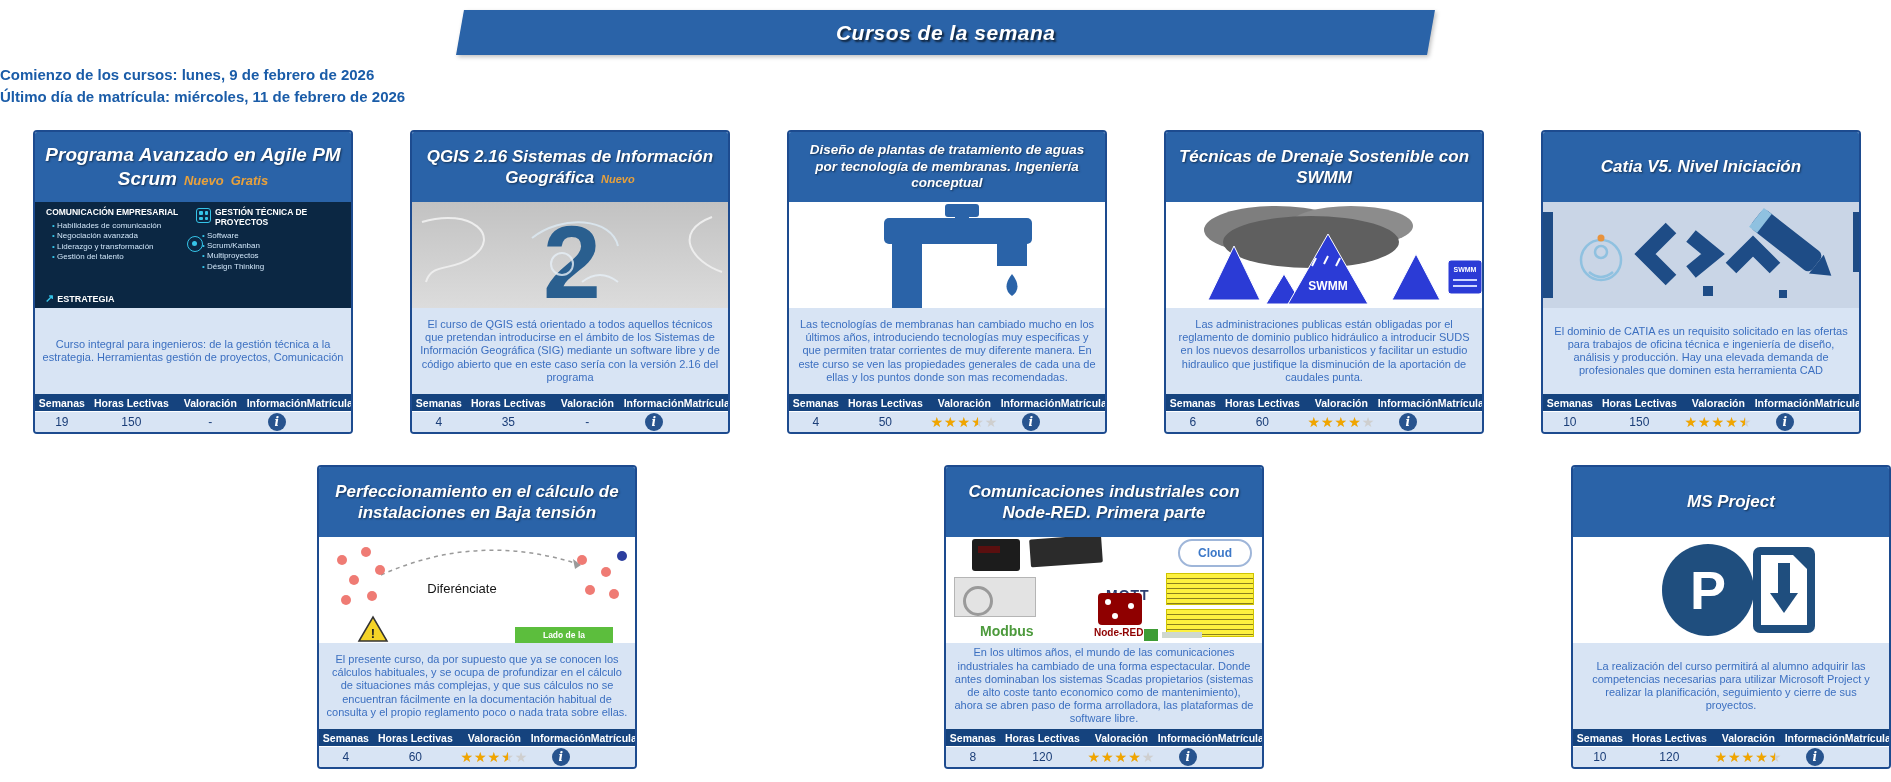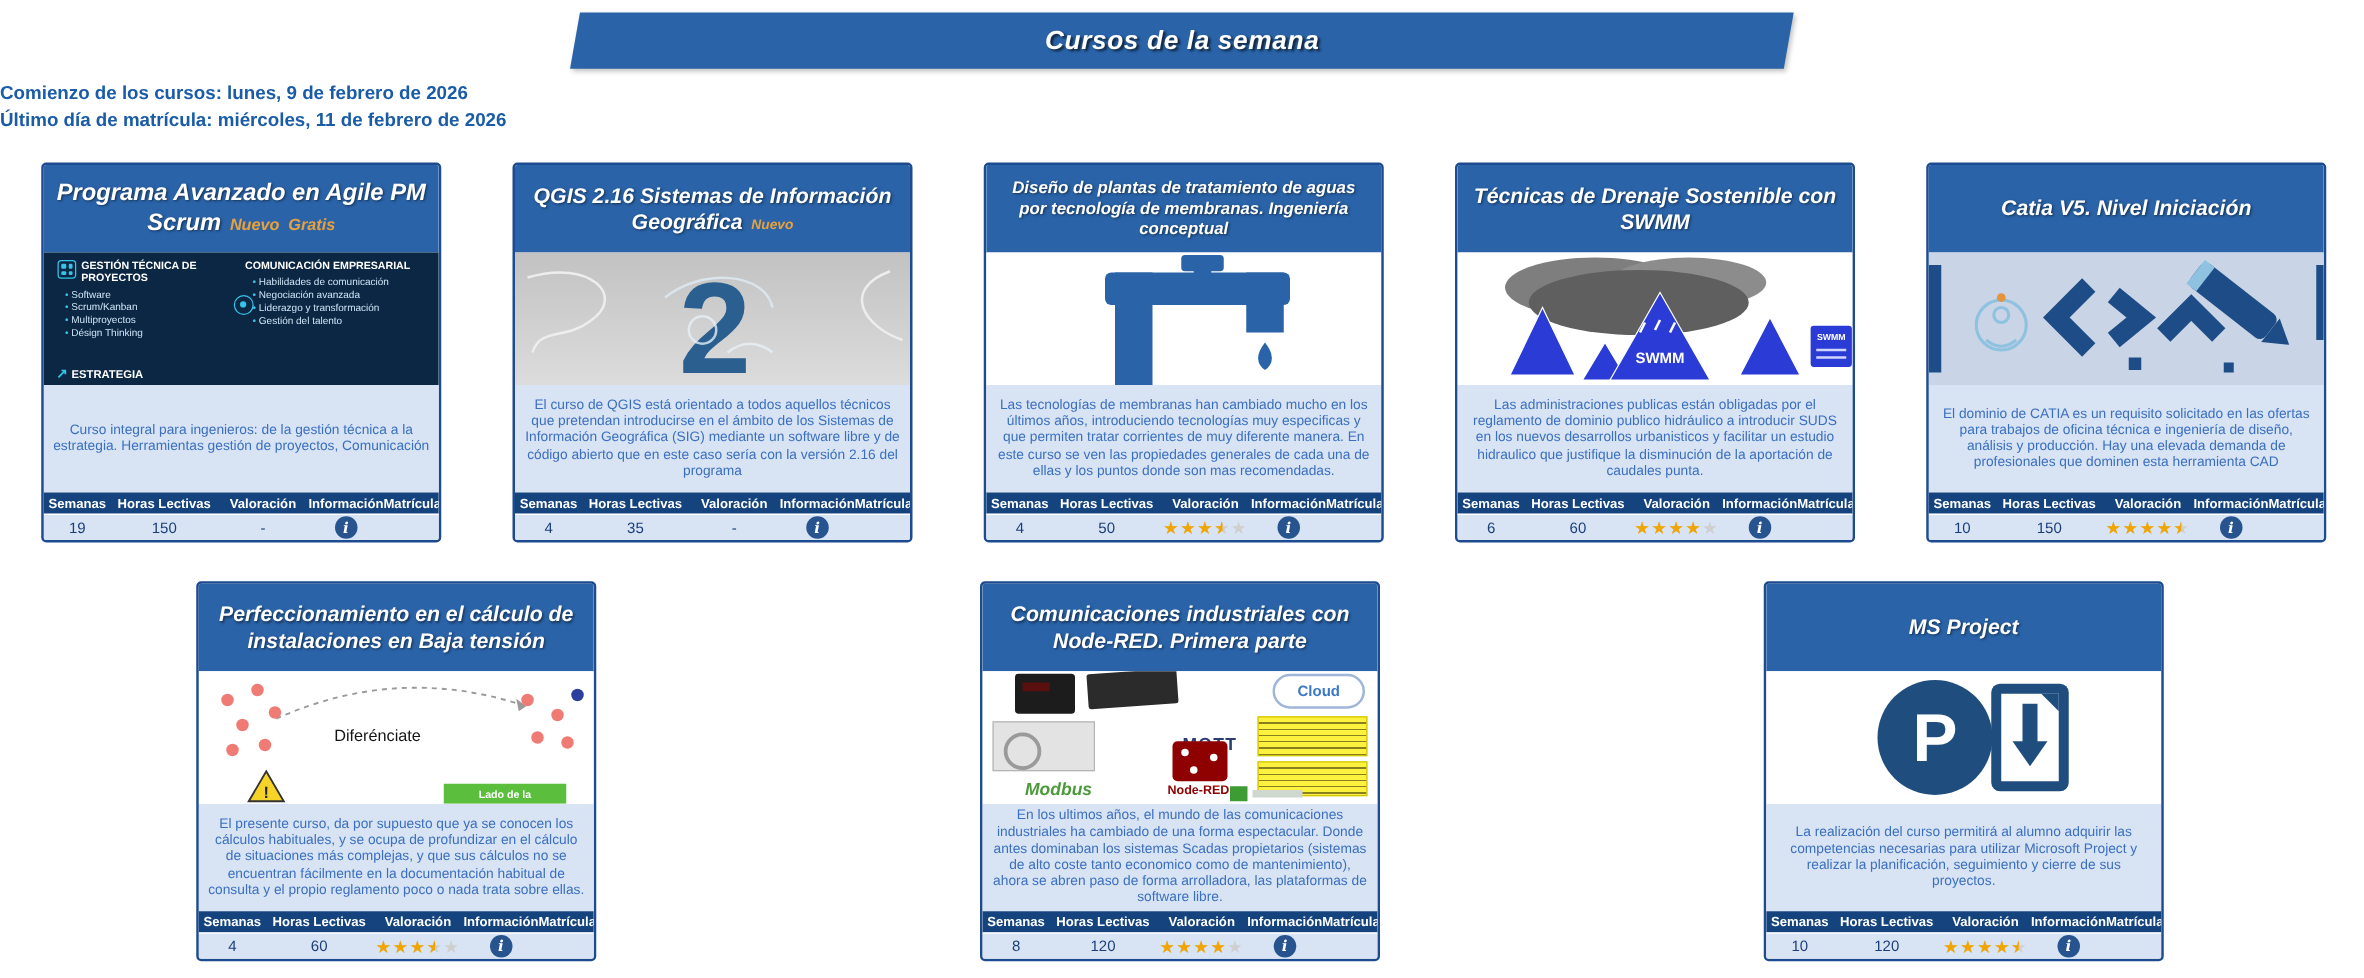--- a/index.html
+++ b/index.html
@@ -21,21 +21,21 @@
     color:#fff; font-size:21px; font-weight:bold; font-style:italic;
     text-shadow:2px 2px 2px rgba(0,0,0,.65);
     letter-spacing:.5px;
   }
   .dates { margin-top:9px; text-align:left; color:#1A5CA8; font-weight:bold; font-size:15px; line-height:22px; }
 
   
   .row1 { display:flex; margin:22px 0 0 33px; }
   .row1 .card { margin-right:57px; }
   .row1 .card:last-child { margin-right:0; }
-  .row2 { display:flex; margin:31px 0 0 157px; }
+  .row2 { display:flex; margin:31px 0 0 157px;justify-content:flex-end; }
   .row2 .card + .card { margin-left:307px; }
 
   
   .card {
     width:320px; height:304px; background:#fff;
     border:2px solid #1D4B8F; border-radius:4px;
     display:flex; flex-direction:column; overflow:hidden; flex:none;
   }
   .card-title {
     background:#2A63A8; color:#fff; min-height:70px; flex:none;
@@ -94,21 +94,21 @@
 
   
   .nr-dev1 { position:absolute; left:26px; top:2px; width:48px; height:32px; background:#1c1c1c; border-radius:3px; }
   .nr-dev1::after { content:""; position:absolute; left:6px; top:7px; width:22px; height:7px; background:#5a0f0f; }
   .nr-dev2 { position:absolute; left:84px; top:0; width:72px; height:28px; background:#2b2b2b; border-radius:2px; transform:rotate(-4deg); }
   .nr-cloud { position:absolute; right:10px; top:2px; width:74px; height:28px; background:#fff; border:2px solid #9FB6D9;
               border-radius:16px; color:#3C78C8; font-weight:bold; font-size:12px; display:flex; align-items:center; justify-content:center; }
   .nr-pump { position:absolute; left:8px; top:40px; width:82px; height:40px; background:#E3E3E3; border:1px solid #B5B5B5; }
   .nr-pump::after { content:""; position:absolute; left:8px; top:8px; width:24px; height:24px; border-radius:50%; border:3px solid #9a9a9a; }
   .nr-mqtt { position:absolute; left:160px; top:50px; color:#2C3E70; font-weight:bold; font-size:14px; letter-spacing:1px; }
-  .nr-modbus { position:absolute; left:34px; top:86px; color:#4C9A3C; font-weight:bold; font-style:italic; font-size:14px; }
+  .nr-modbus { position:absolute; left:34px; top:86px; color:#4C9A3C; font-weight:bold; font-size:14px; }
   .nr-nodered { position:absolute; left:152px; top:56px; width:44px; height:32px; background:#8F0000; border-radius:4px; }
   .nr-nodered i { position:absolute; width:6px; height:6px; border-radius:50%; background:#fff; }
   .nr-nodered i:nth-child(1){ left:7px; top:6px; } .nr-nodered i:nth-child(2){ left:30px; top:10px; } .nr-nodered i:nth-child(3){ left:14px; top:20px; }
   .nr-nodered-cap { position:absolute; left:148px; top:90px; color:#8F0000; font-weight:bold; font-size:10px; }
   .nr-note { position:absolute; right:8px; width:88px; background:#FDF13F; border:1px solid #CFC400;
              background-image:repeating-linear-gradient(#FDF13F 0 4px, #8a7f1f 4px 5px); }
   .nr-note.n1 { top:36px; height:32px; } .nr-note.n2 { top:72px; height:28px; }
   .nr-green { position:absolute; right:104px; bottom:2px; width:14px; height:12px; background:#3E9C35; }
   .nr-green::after { content:""; position:absolute; left:18px; top:3px; width:40px; height:6px; background:#cfd8cf; }
 
@@ -128,46 +128,46 @@
   <div>Último día de matrícula: miércoles, 11 de febrero de 2026</div>
 </div>
 
 <div class="row1">
 
   <div class="card">
     <div class="card-title t-lg">
       <span><span>Programa Avanzado en Agile PM Scrum</span><em class="badge">Nuevo</em><em class="badge">Gratis</em></span>
     </div>
     <div class="card-img img-agile">
+      <div class="ag-col">
+        <div class="ag-head">
+            <span>COMUNICACIÓN EMPRESARIAL</span>
+          </div>
+        <ul class="ag-list">
+          <li>Habilidades de comunicación</li>
+          <li>Negociación avanzada</li>
+          <li>Liderazgo y transformación</li>
+          <li>Gestión del talento</li>
+        </ul>
+      </div>
       <div class="ag-col">
         <div class="ag-head">
           <span class="ag-ico">
               <i></i>
               <i></i>
               <i></i>
               <i></i>
             </span>
           <span>GESTIÓN TÉCNICA DE PROYECTOS</span>
         </div>
         <ul class="ag-list">
           <li>Software</li>
           <li>Scrum/Kanban</li>
           <li>Multiproyectos</li>
           <li>Désign Thinking</li>
-        </ul>
-      </div>
-      <div class="ag-col">
-        <div class="ag-head">
-            <span>COMUNICACIÓN EMPRESARIAL</span>
-          </div>
-        <ul class="ag-list">
-          <li>Habilidades de comunicación</li>
-          <li>Negociación avanzada</li>
-          <li>Liderazgo y transformación</li>
-          <li>Gestión del talento</li>
         </ul>
       </div>
       <span class="ag-person"></span>
       <div class="ag-foot"><span class="arr">↗</span><span>ESTRATEGIA</span></div>
     </div>
     <div class="card-desc">
         <span>Curso integral para ingenieros: de la gestión técnica a la estrategia. Herramientas gestión de proyectos, Comunicación</span>
       </div>
     <div class="card-thead">
       <span>Semanas</span>

